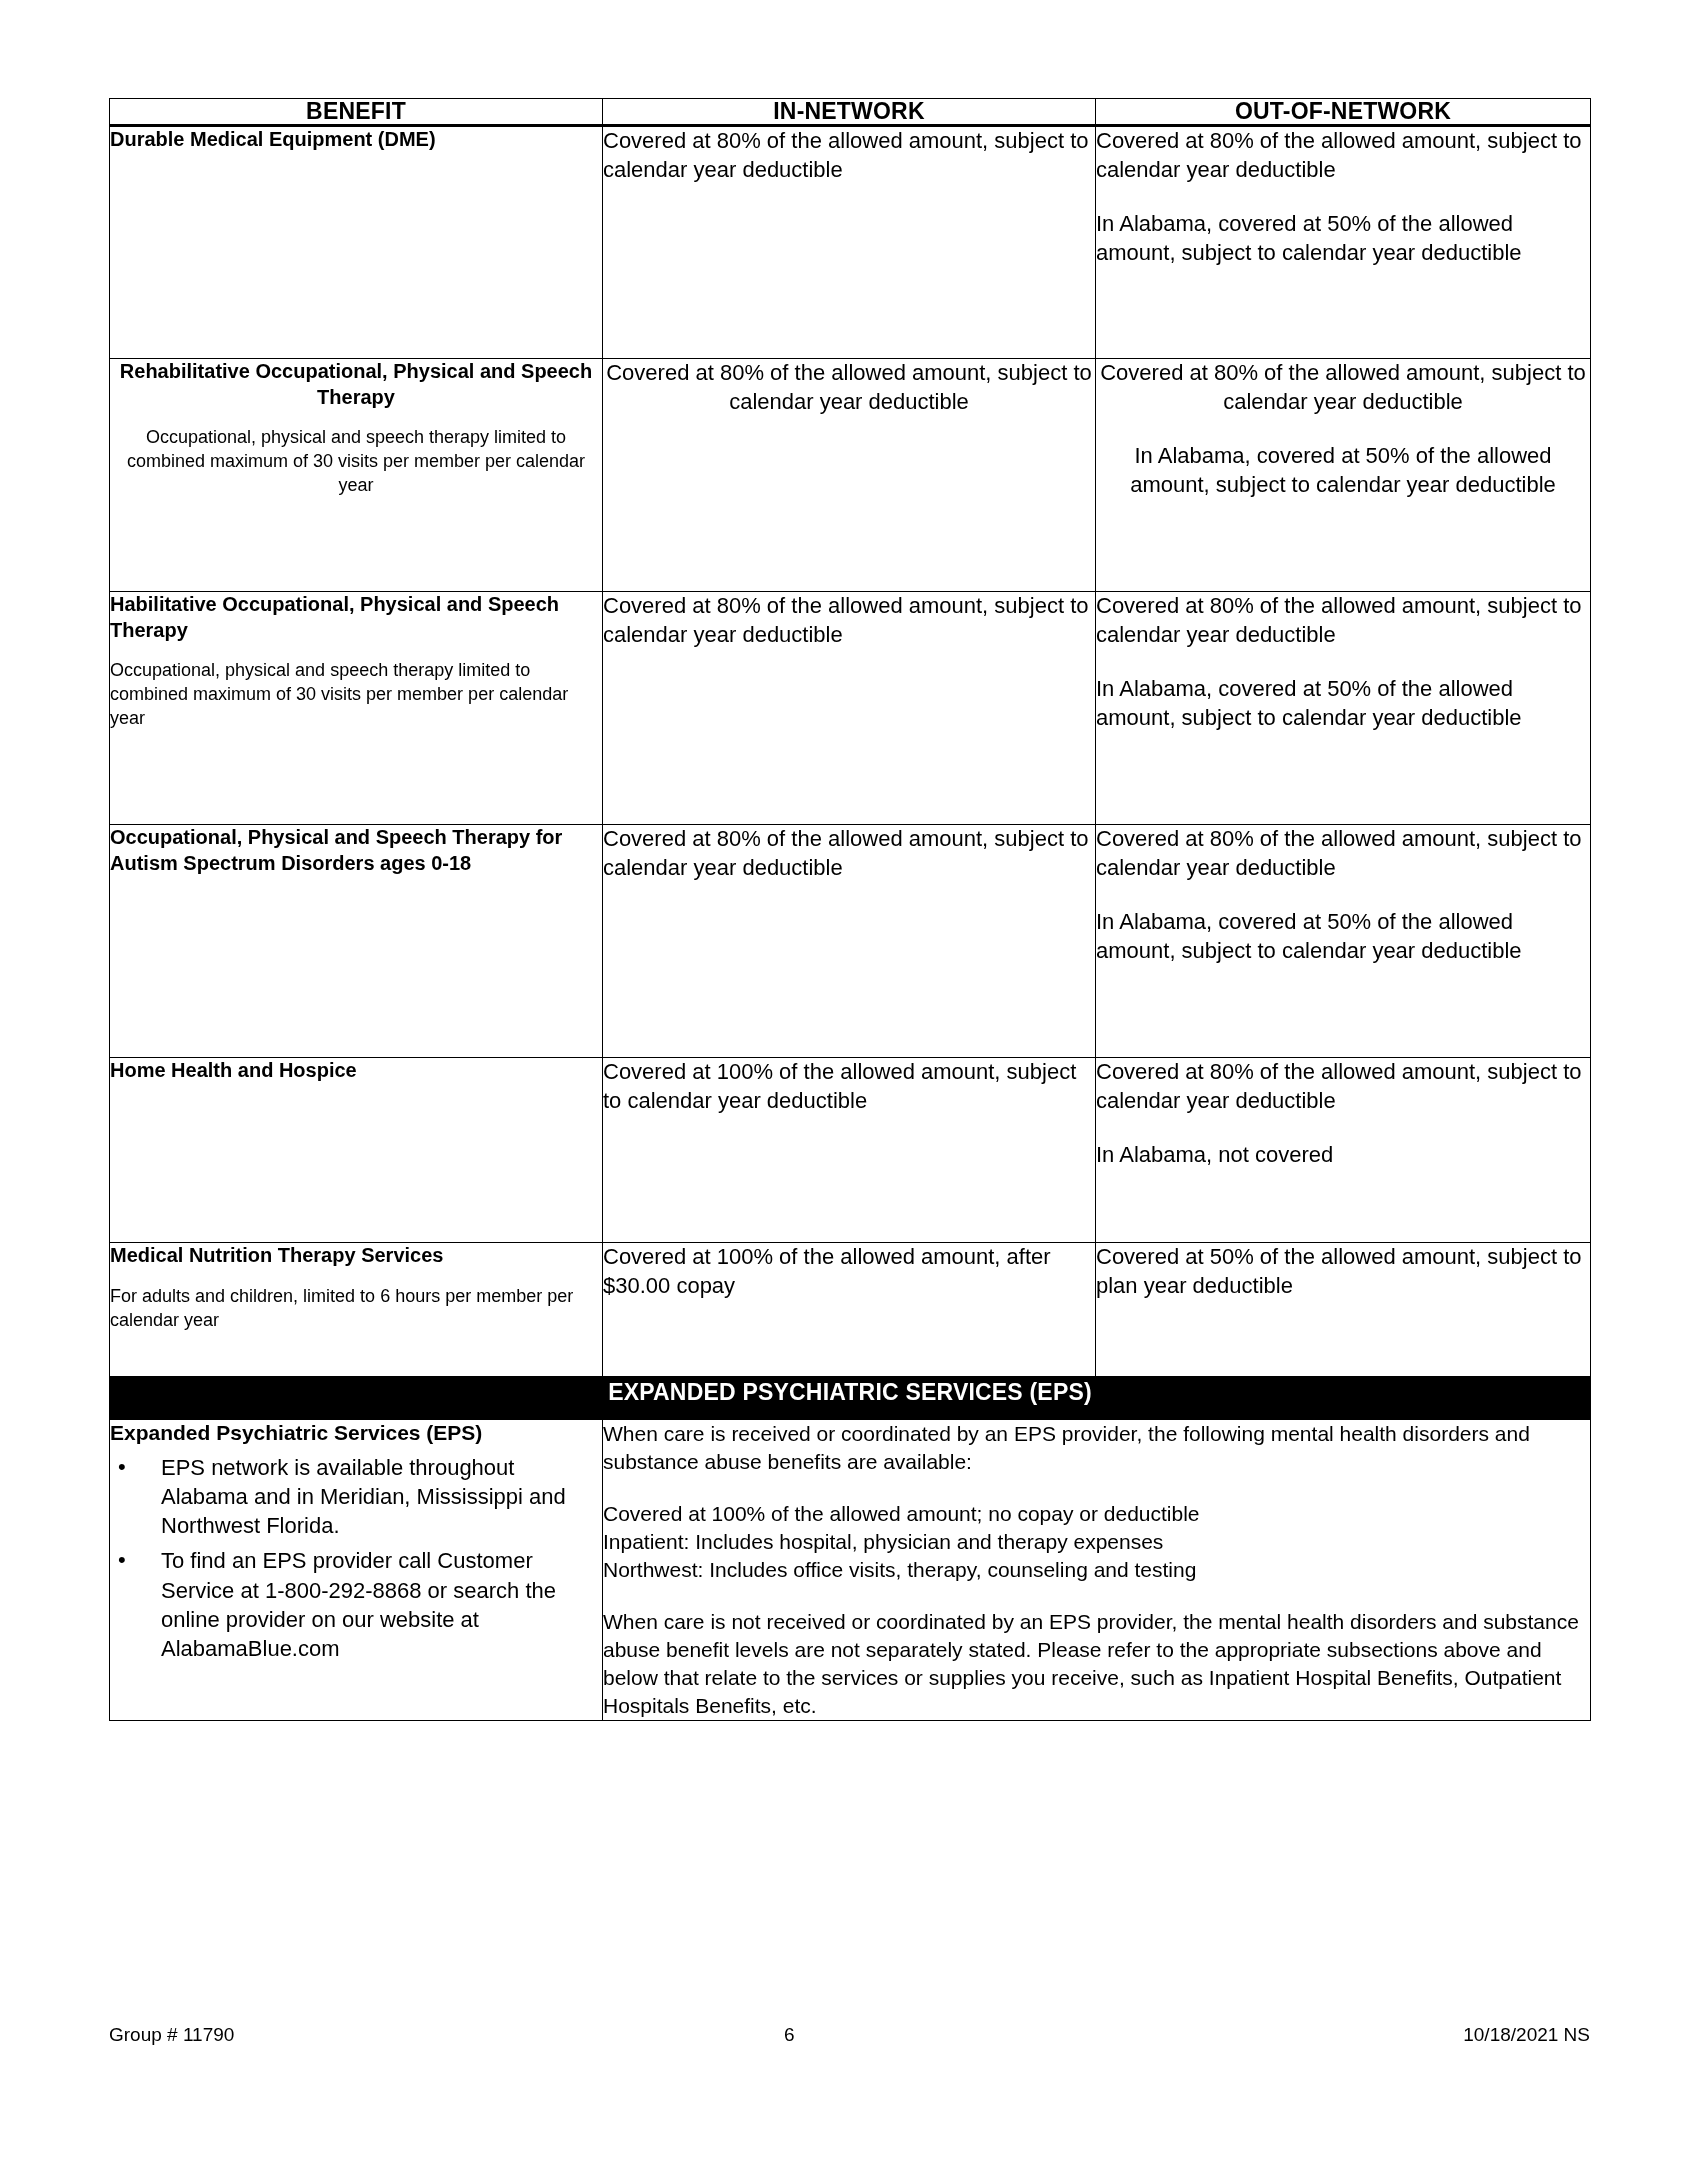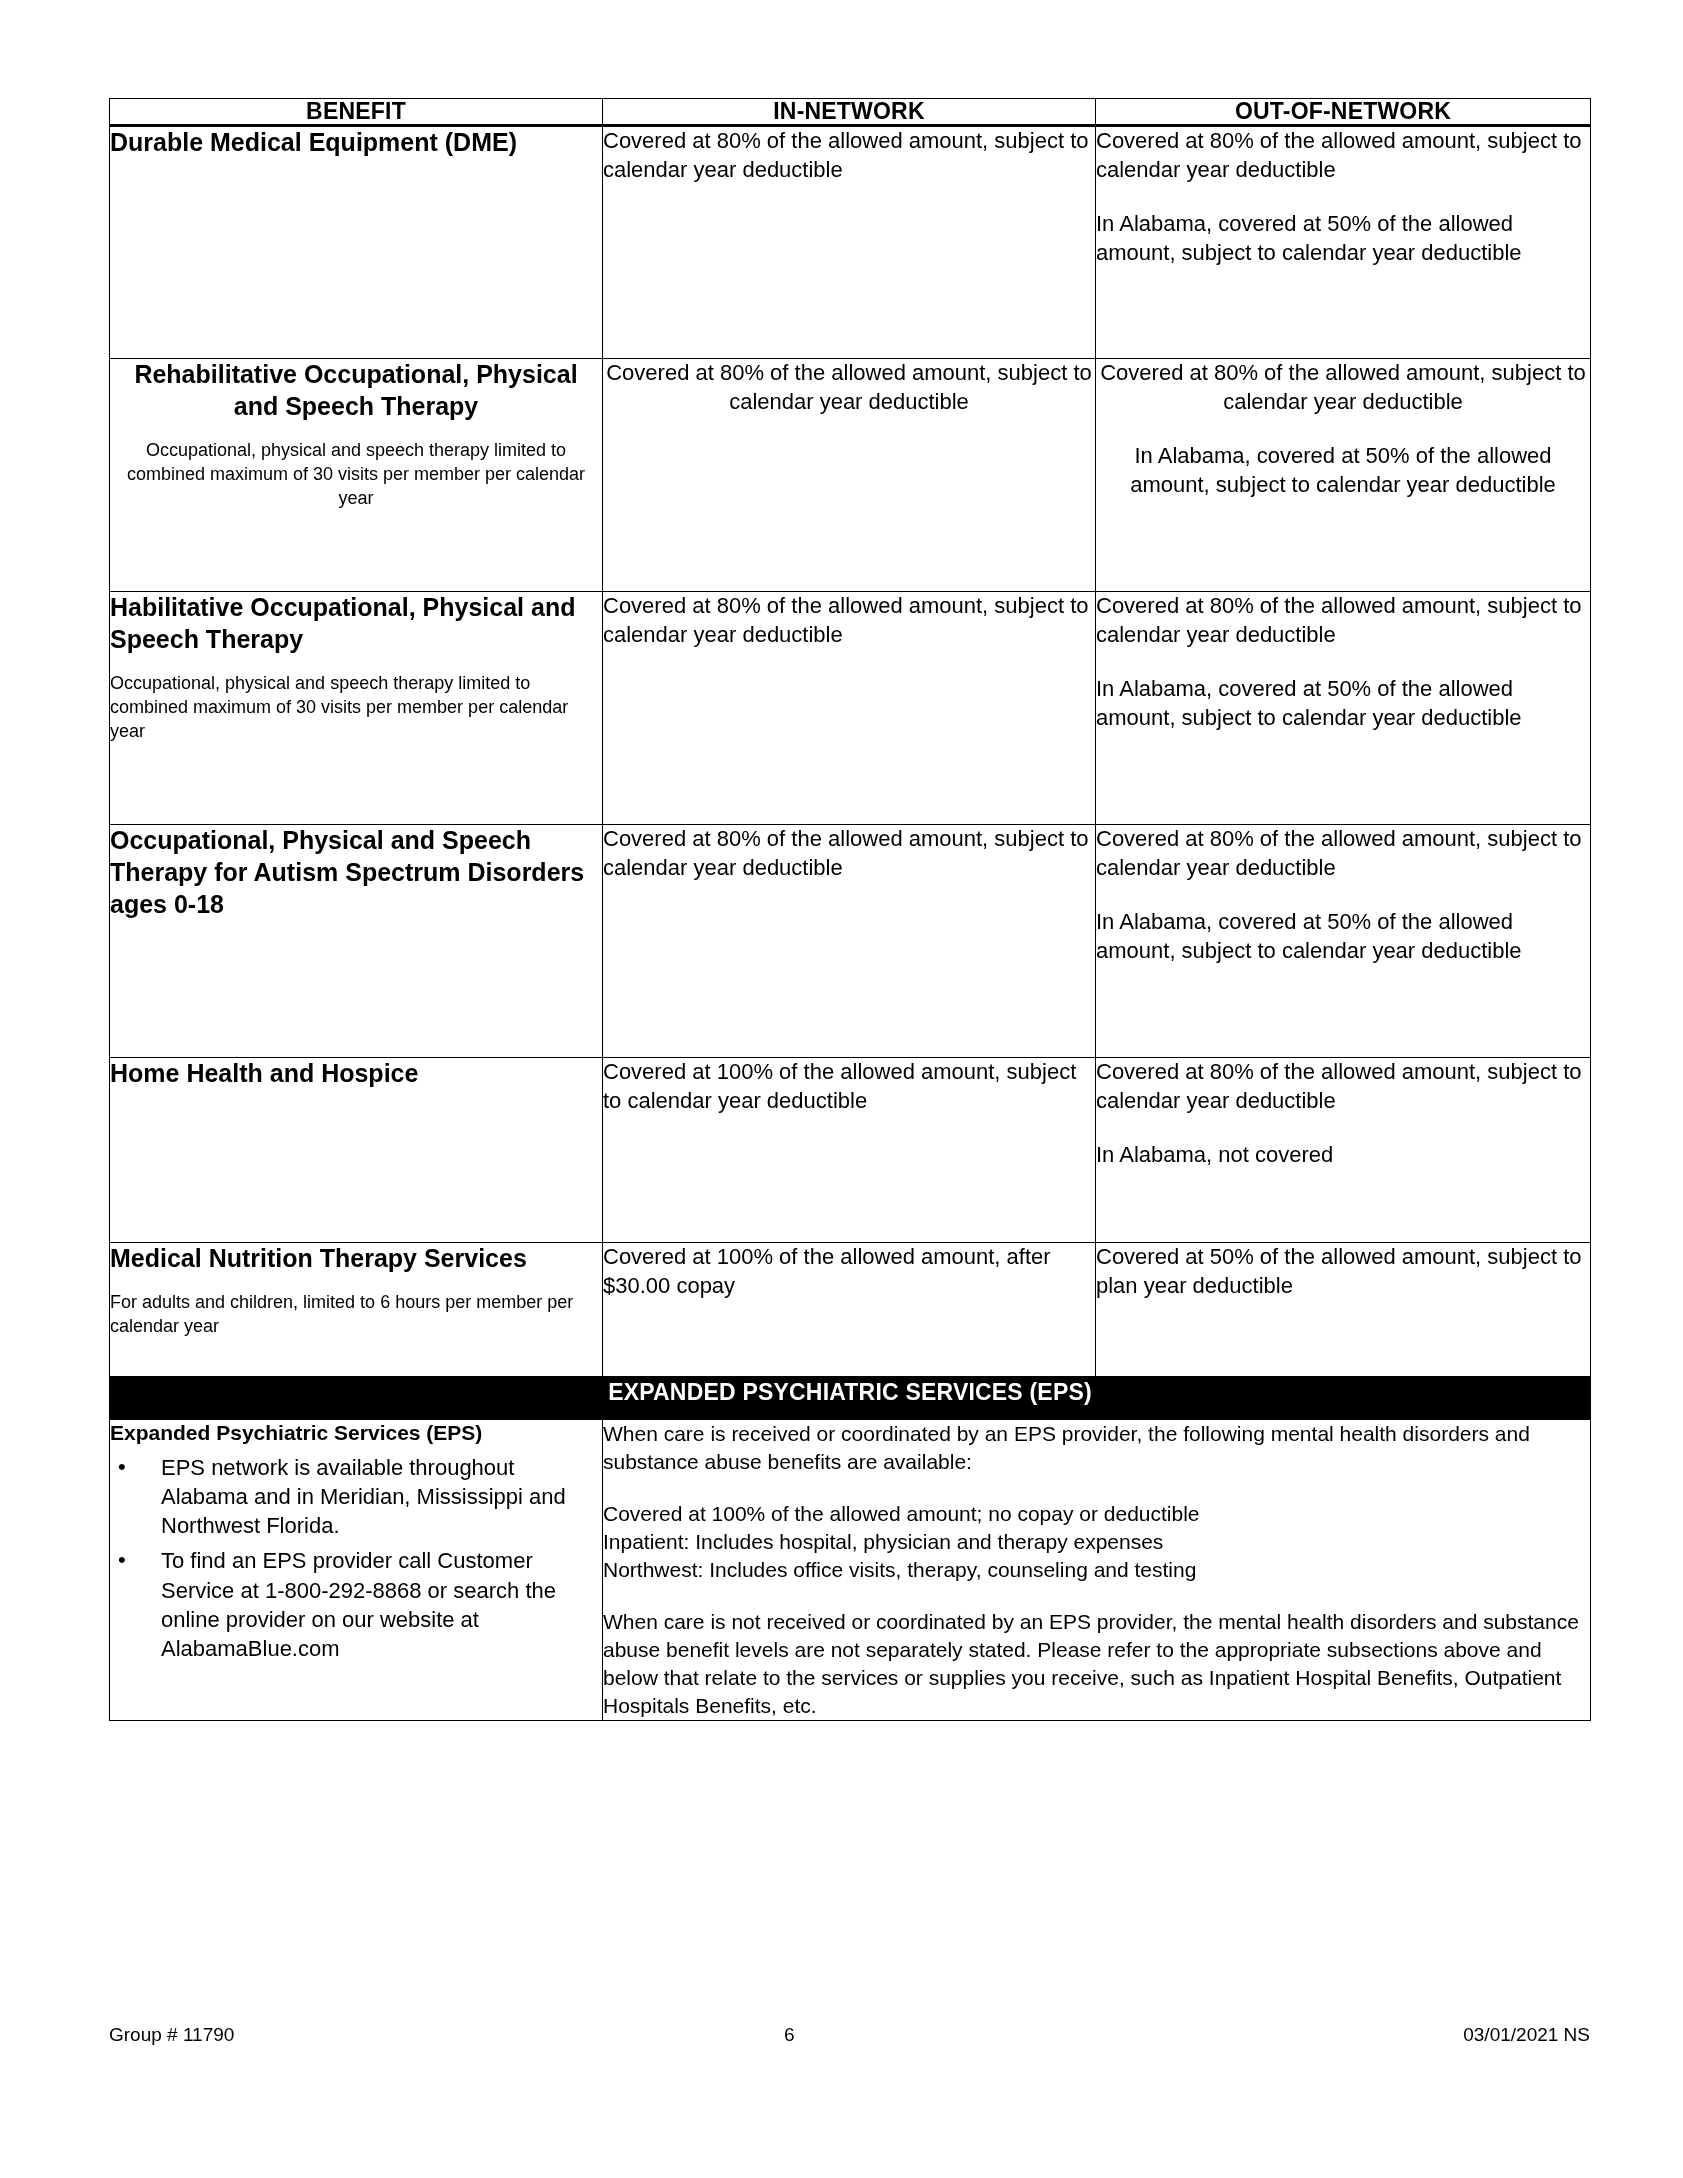--- a/index.html
+++ b/index.html
@@ -56,21 +56,21 @@
   
   .cell {
     padding: 9px 10px 9px 12px;
     font-size: 21px;
     line-height: 1.30;
   }
   .cell.bottom-thick { border-bottom: 3px solid #000 !important; }
 
   .b-title {
     font-weight: bold;
-    font-size: 25px;
+    font-size: 20px;
     line-height: 1.27;
     margin: 0;
   }
   .b-sub {
     font-size: 18px;
     line-height: 1.33;
     margin: 16px 0 0 0;
   }
   .cov-line {
     margin: 0;
@@ -273,17 +273,17 @@
           <p class="gap">When care is not received or coordinated by an EPS provider, the mental health disorders and substance abuse benefit levels are not separately stated. Please refer to the appropriate subsections above and below that relate to the services or supplies you receive, such as Inpatient Hospital Benefits, Outpatient Hospitals Benefits, etc.</p>
         </td>
       </tr>
 
     </tbody>
   </table>
 
   <div class="footer">
     <div class="f-left">Group # 11790</div>
     <div class="f-center">6</div>
-    <div class="f-right">03/01/2021 NS</div>
+    <div class="f-right">10/18/2021 NS</div>
   </div>
 
 </div>
 
 
 </body></html>

